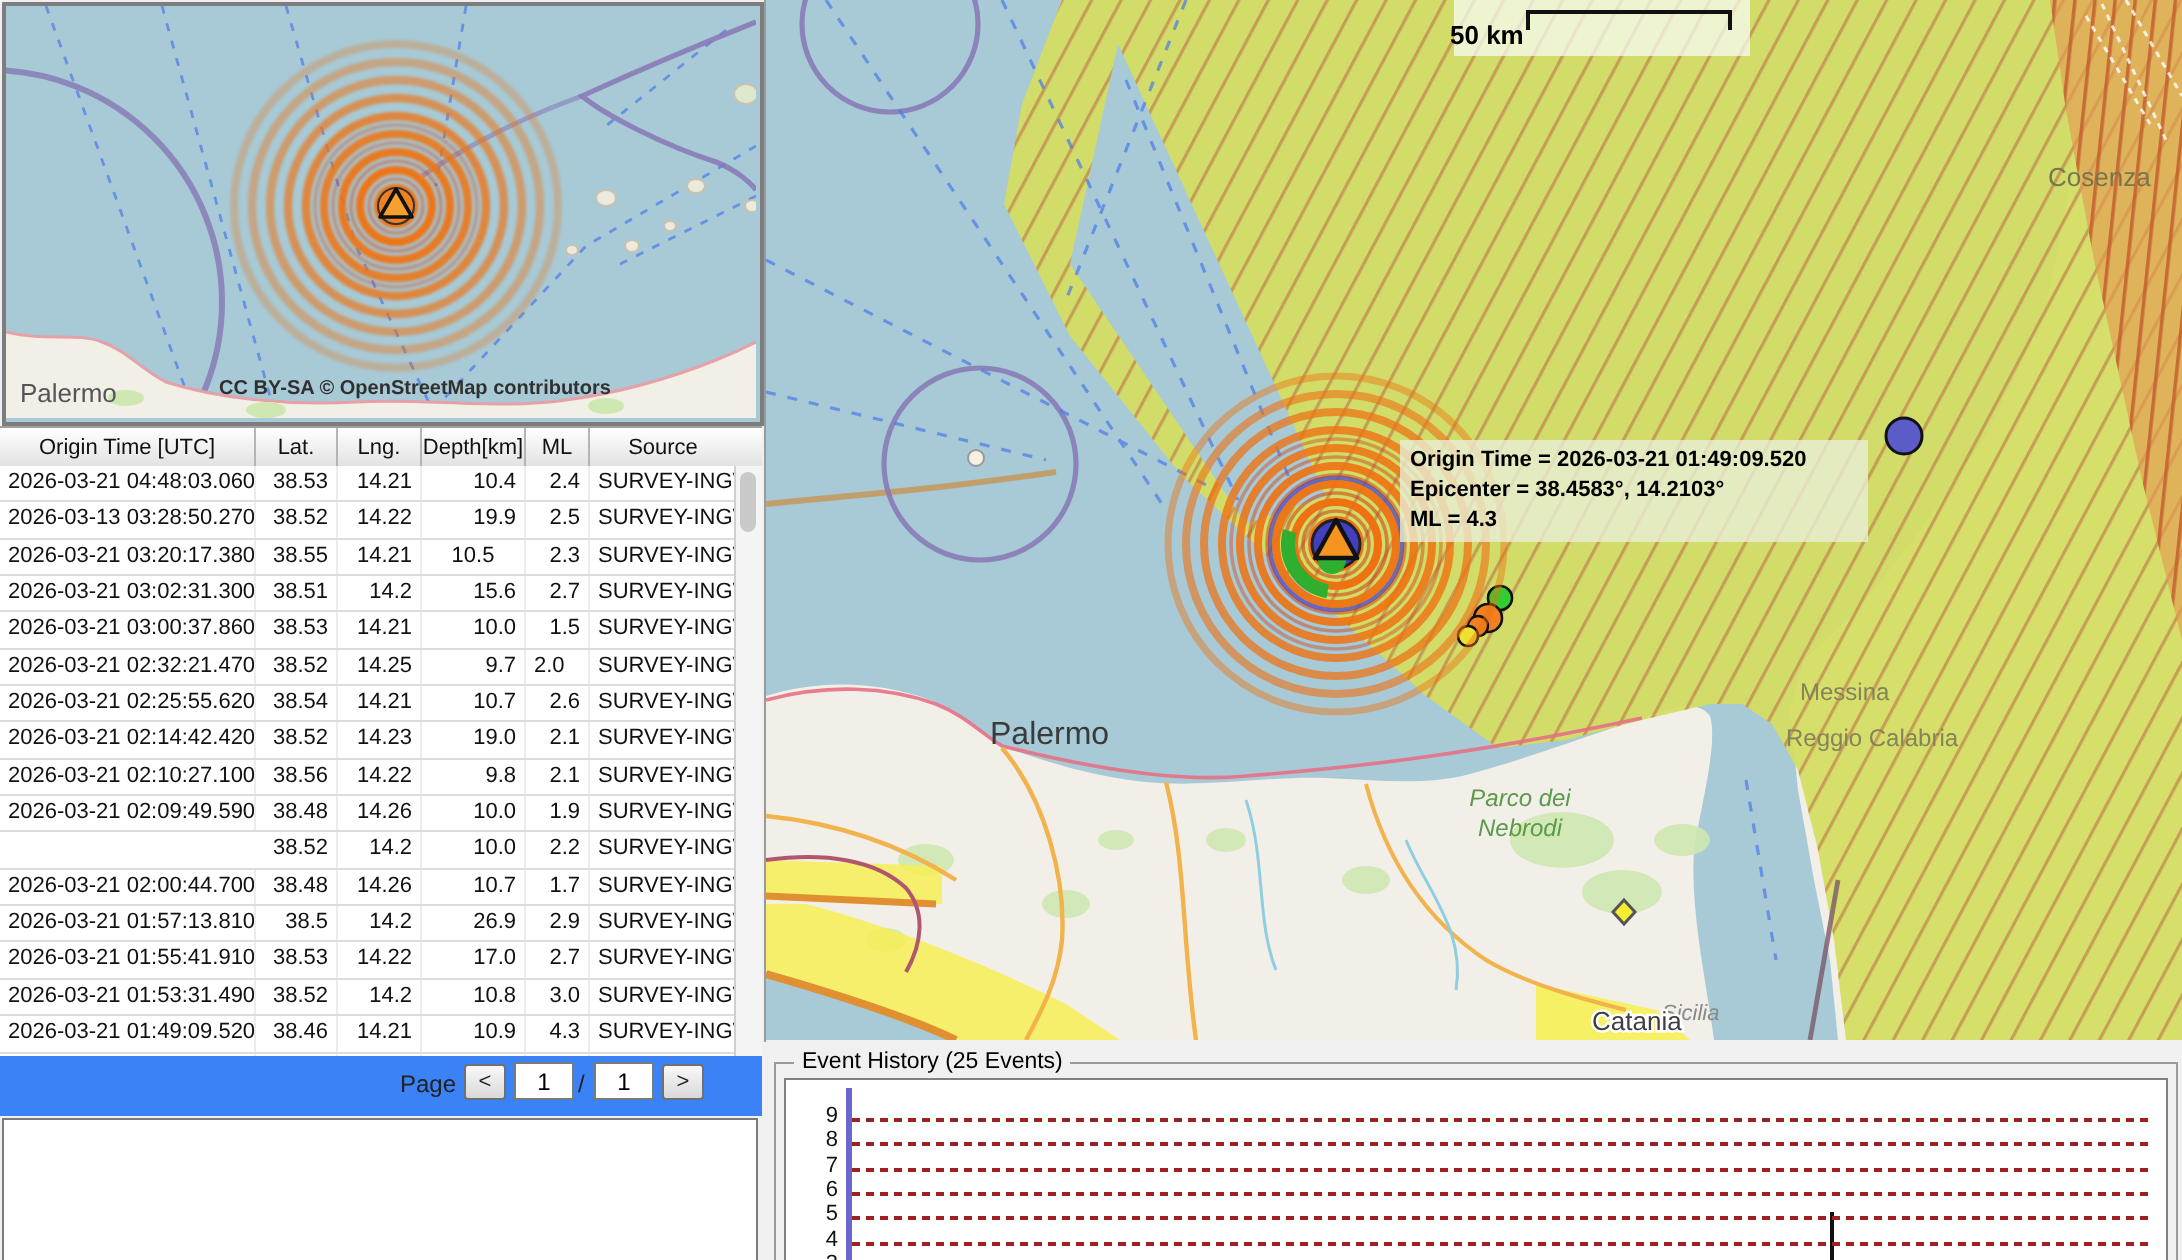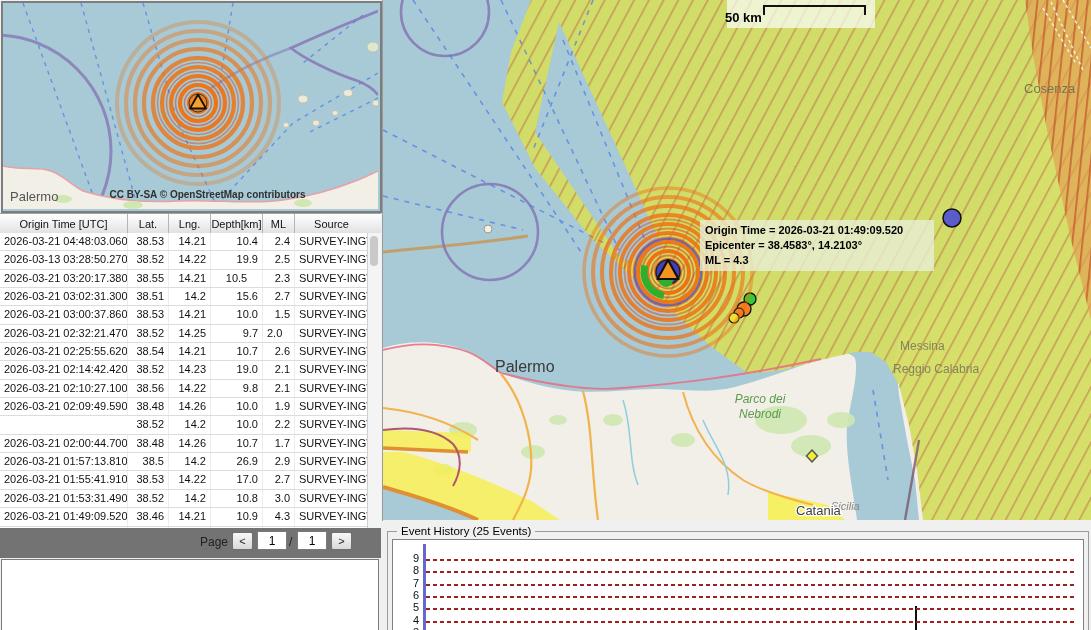--- a/index.html
+++ b/index.html
@@ -19,21 +19,21 @@
   .hcell{display:flex;align-items:center;justify-content:center;border-right:1px solid #b5b5b5;
          box-sizing:border-box;height:19px;font-size:11px;color:#111;}
   #tbody{position:absolute;left:0;top:19px;right:13px;bottom:0;overflow:hidden;}
   .trow{display:flex;height:17.35px;border-bottom:1px solid #dcdcdc;background:#fff;}
   .tcell{box-sizing:border-box;border-right:1px solid #ececec;line-height:17px;
          white-space:nowrap;overflow:hidden;padding:0 4px;}
   #tscroll{position:absolute;right:0;top:19px;width:13px;bottom:0;background:#f4f4f4;
            border-left:1px solid #cfcfcf;}
   #tthumb{position:absolute;left:2px;top:3px;width:8px;height:30px;background:#c9c9c9;border-radius:4px;}
   
-  #pager{position:absolute;left:0;top:528px;width:381px;height:30px;background:#737373;}
+  #pager{position:absolute;left:0;top:528px;width:381px;height:30px;background:#3b82f6;}
   #pager .lbl{position:absolute;left:200px;top:7px;font-size:12px;color:#222;}
   .win-btn{position:absolute;width:21px;height:18px;top:4px;font-size:11px;line-height:16px;text-align:center;
            background:linear-gradient(#f8f8f8,#d9d9d9);border:1px solid #707070;border-radius:2px;
            box-sizing:border-box;color:#222;cursor:default;}
   .win-input{position:absolute;width:30px;height:19px;top:3px;border:1px solid #7a7a7a;background:#fff;
              text-align:center;font-size:12px;font-family:"Liberation Sans",sans-serif;box-sizing:border-box;padding:0;}
   #pager .sep{position:absolute;left:289px;top:7px;font-size:12px;color:#222;}
   #notes{position:absolute;left:1px;top:559px;width:378px;height:75px;background:#fff;
          border:1px solid #7a7a7a;box-sizing:border-box;}
   

